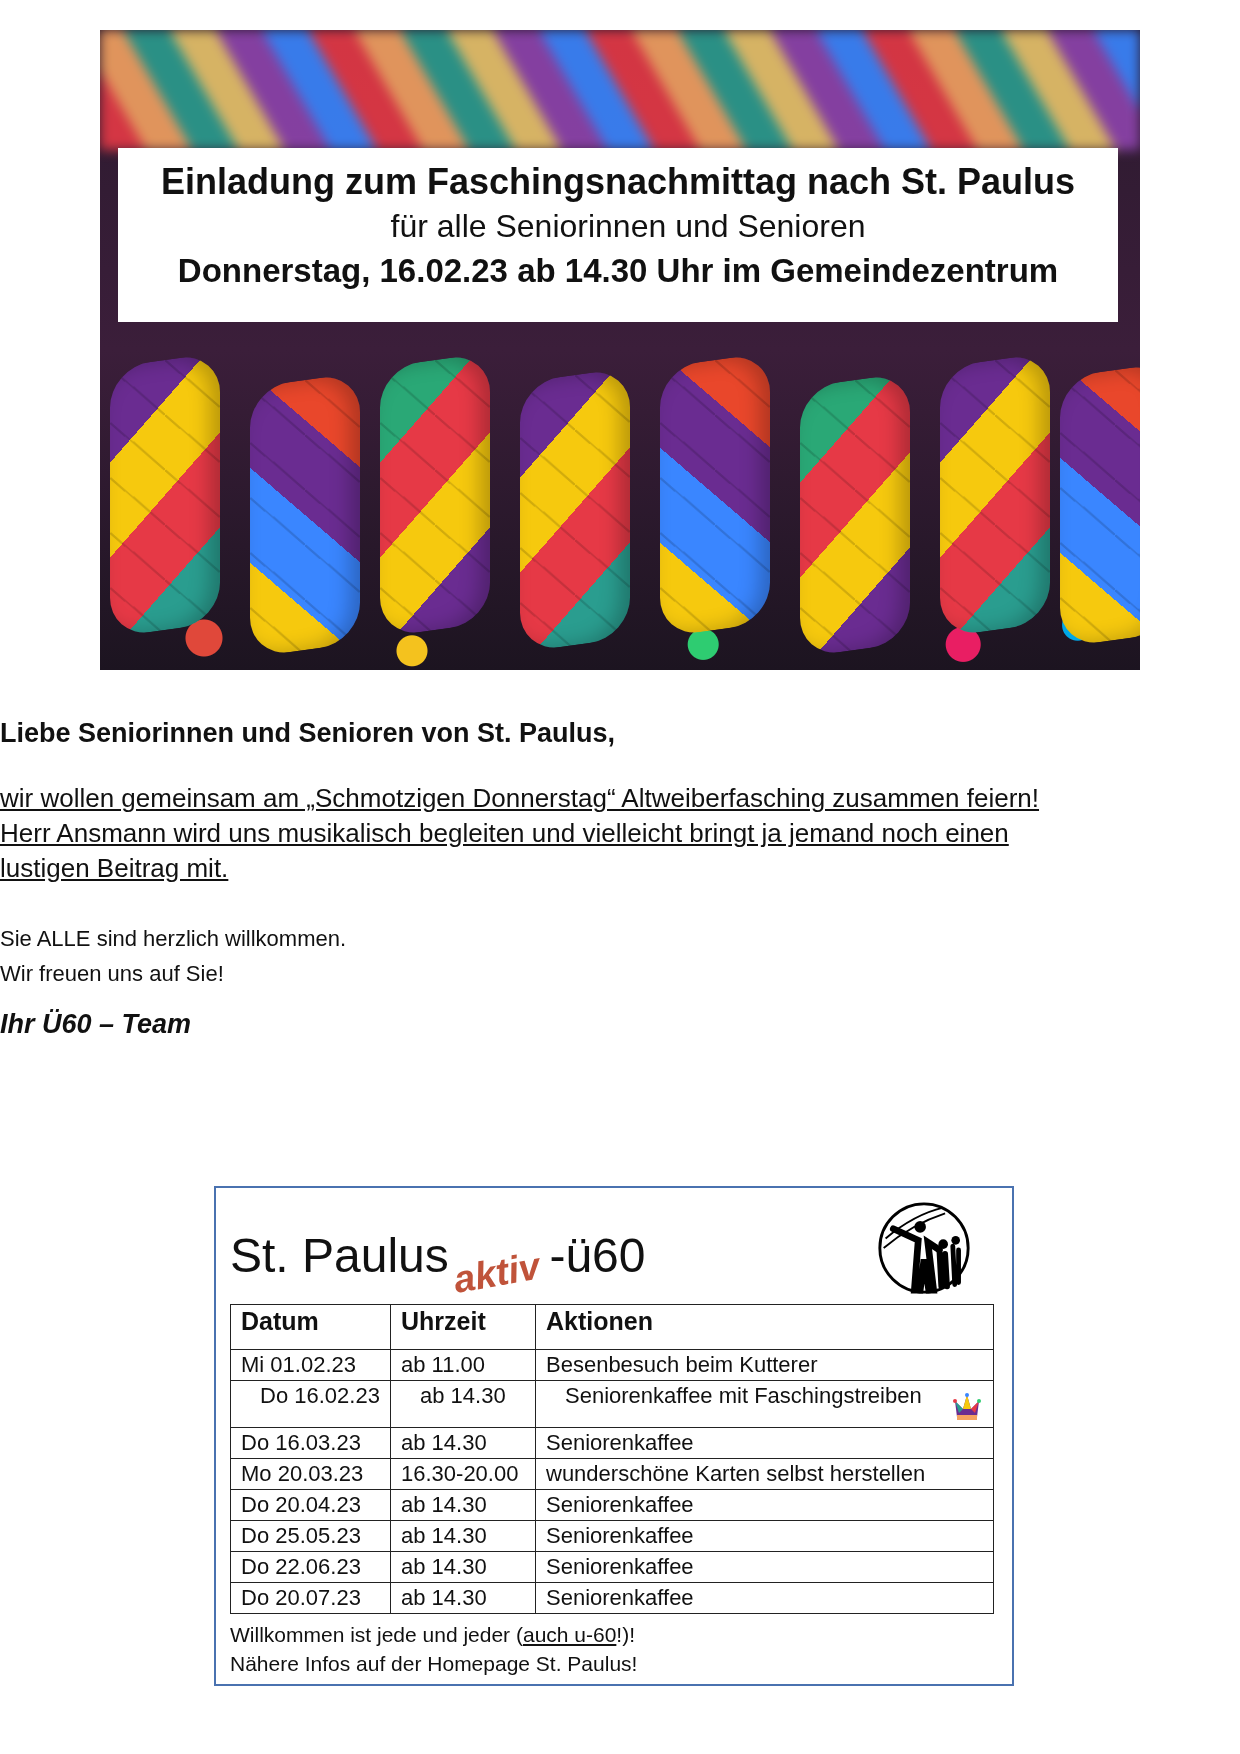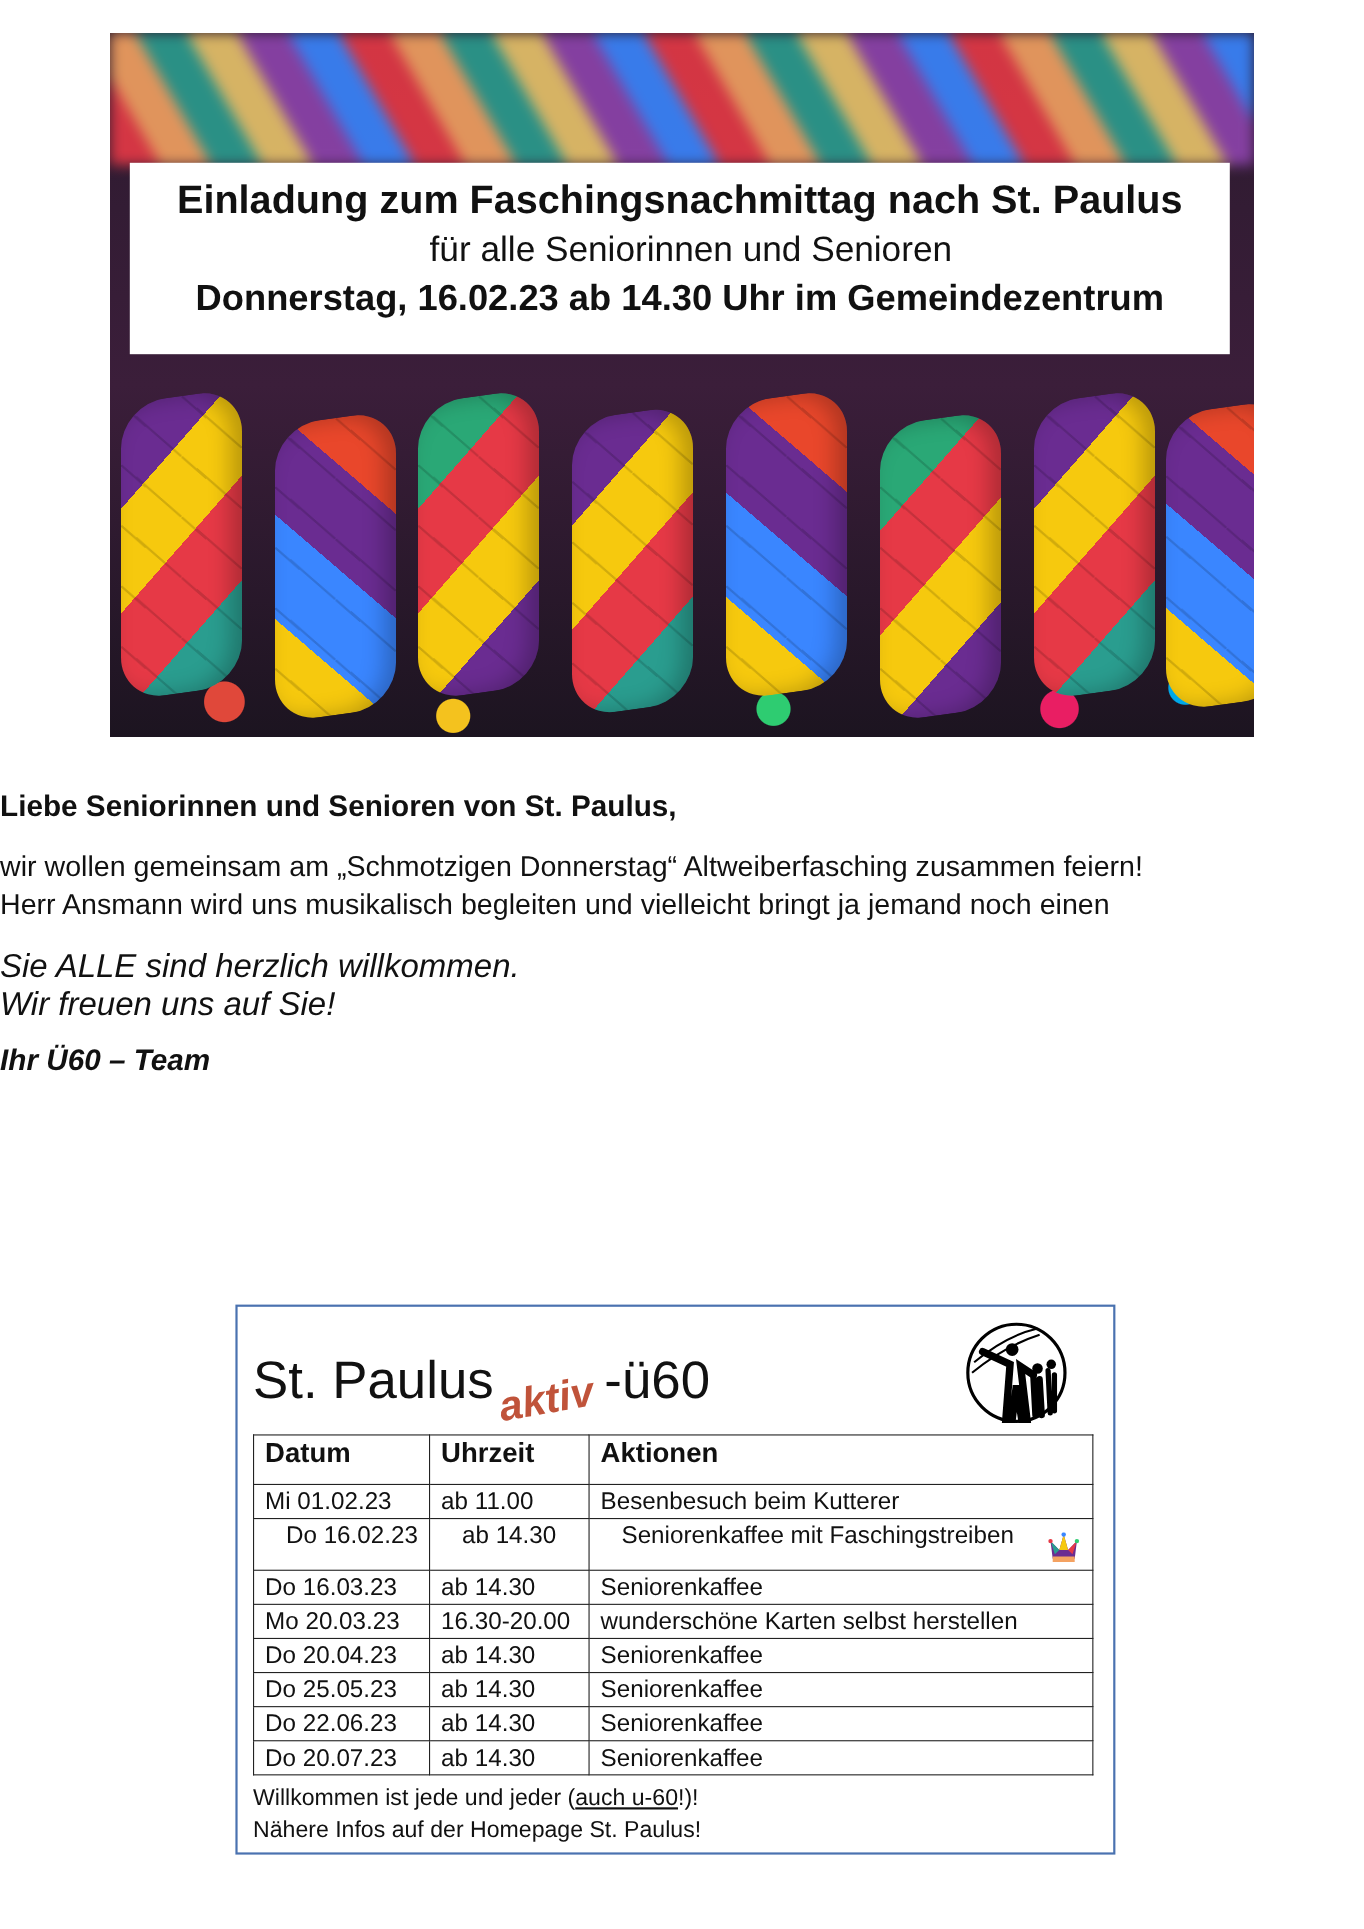--- a/index.html
+++ b/index.html
@@ -38,22 +38,22 @@
       linear-gradient(135deg, #2aa876 0 25%, #e63946 25% 50%, #f6c90e 50% 75%, #6a2c91 75% 100%);
     background-size: 55px 55px, 100% 100%; }
 
   .hero-box { position:absolute; left:18px; top:118px; width:1000px; height:174px; background:#fff; text-align:center; }
   .hero-title { font-weight:bold; font-size:36px; margin-top:12px; line-height:44px; }
   .hero-sub { font-size:32px; line-height:44px;padding-left:20px; }
   .hero-date { font-weight:bold; font-size:33px; line-height:46px; }
 
   .letter { position:absolute; left:0; top:705px; width:1240px; text-align:left; }
   .greeting { font-weight:bold; font-size:27px; line-height:40px; margin-top:8px; }
-  .body-text { font-size:26px; line-height:35px; margin-top:17px; }
-  .welcome { font-size:30px; line-height:35px; margin-top:21px;font-style:italic; }
+  .body-text { font-size:26px; line-height:35px; margin-top:28px;text-decoration:underline; }
+  .welcome { font-size:22px; line-height:35px; margin-top:35px; }
   .signature { font-weight:bold; font-style:italic; font-size:27px; margin-top:18px; }
 
   .box { position:absolute; left:214px; top:1186px; width:800px; height:500px; border:2px solid #4a72b0; box-sizing:border-box; }
   .box-title { position:absolute; left:14px; top:42px; font-size:48px; line-height:52px; color:#111; }
   .box-title .aktiv { color:#c0533a; font-style:italic; font-weight:bold; font-size:38px; display:inline-block; transform:rotate(-10deg) translateY(14px); margin:0 12px 0 2px; }
   .logo { position:absolute; right:40px; top:12px; width:96px; height:96px; }
 
   table.sched { position:absolute; left:14px; top:116px; width:764px; border-collapse:collapse; font-size:22px; }
   table.sched th, table.sched td { border:1.5px solid #222; text-align:left; padding:2px 10px; vertical-align:top; }
   table.sched th { font-weight:bold; font-size:25px; height:40px;margin-left:44px; }
@@ -84,20 +84,21 @@
     <div class="hero-sub">für alle Seniorinnen und Senioren</div>
     <div class="hero-date">Donnerstag, 16.02.23 ab 14.30 Uhr im Gemeindezentrum</div>
   </div>
 </div>
 
 <div class="letter">
   <div class="greeting">Liebe Seniorinnen und Senioren von St. Paulus,</div>
   <div class="body-text">
     <div>wir wollen gemeinsam am „Schmotzigen Donnerstag“ Altweiberfasching zusammen feiern!</div>
     <div>Herr Ansmann wird uns musikalisch begleiten und vielleicht bringt ja jemand noch einen</div>
+    <div>lustigen Beitrag mit.</div>
   </div>
   <div class="welcome">
     <div>Sie ALLE sind herzlich willkommen.</div>
     <div>Wir freuen uns auf Sie!</div>
   </div>
   <div class="signature">Ihr Ü60 – Team</div>
 </div>
 
 <div class="box">
   <div class="box-title">

